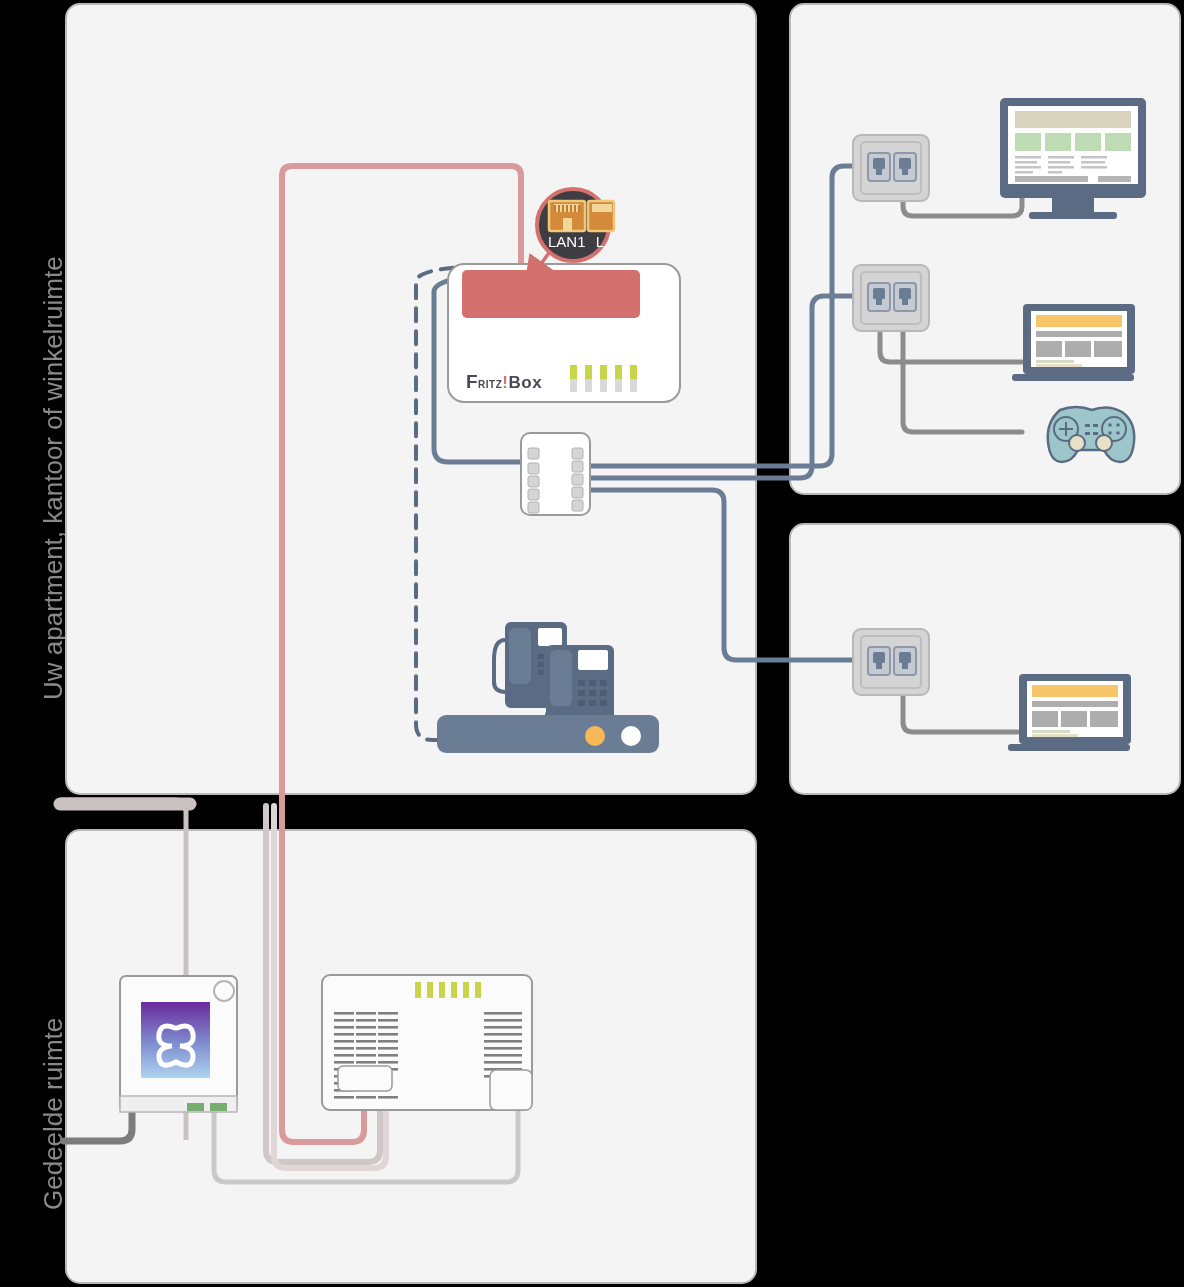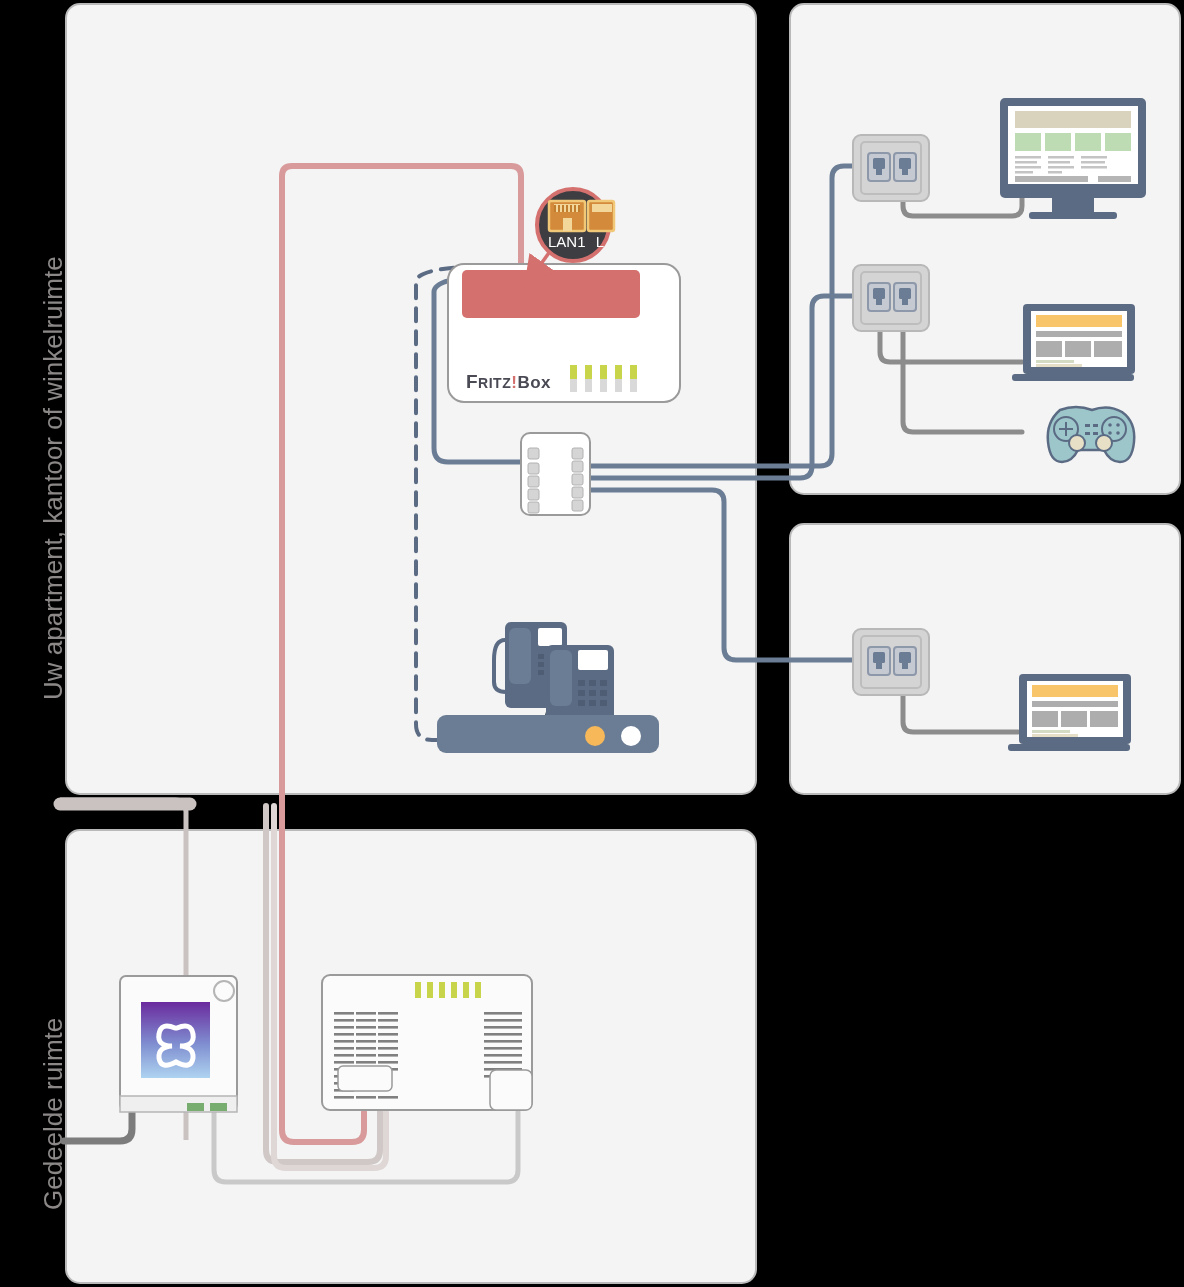--- a/index.html
+++ b/index.html
@@ -394,21 +394,21 @@
         <rect x="484" y="1054" width="38" height="2.6"></rect>
           <rect x="484" y="1061" width="38" height="2.6"></rect>
         <rect x="484" y="1068" width="38" height="2.6"></rect>
           <rect x="484" y="1075" width="38" height="2.6"></rect>
       </g>
       <rect x="490" y="1070" width="42" height="40" rx="6" fill="#fbfbfb" stroke="#9a9a9a" stroke-width="1.5"></rect>
     </g>
   </svg>
 
   <div style="position:absolute; left:466px; top:371px; font-size:17px; font-weight:bold; color:#4a4a55; letter-spacing:0.5px;">
-    <span style="font-size:19px;">F</span><span style="font-size:14px;text-align:right;">RITZ</span><span style="color:#d4706e;">!</span><span style="font-size:17px;margin-top:16px;">Box</span>
+    <span style="font-size:19px;">F</span><span style="font-size:10px;text-align:right;">RITZ</span><span style="color:#d4706e;">!</span><span style="font-size:17px;margin-top:16px;">Box</span>
   </div>
 
   <div style="position:absolute; left:548px; top:233px; font-size:15px; color:#ffffff;">
     <span>LAN1</span>
     <span style="margin-left:6px;">L</span>
   </div>
 
 </div>
 
 </body></html>

